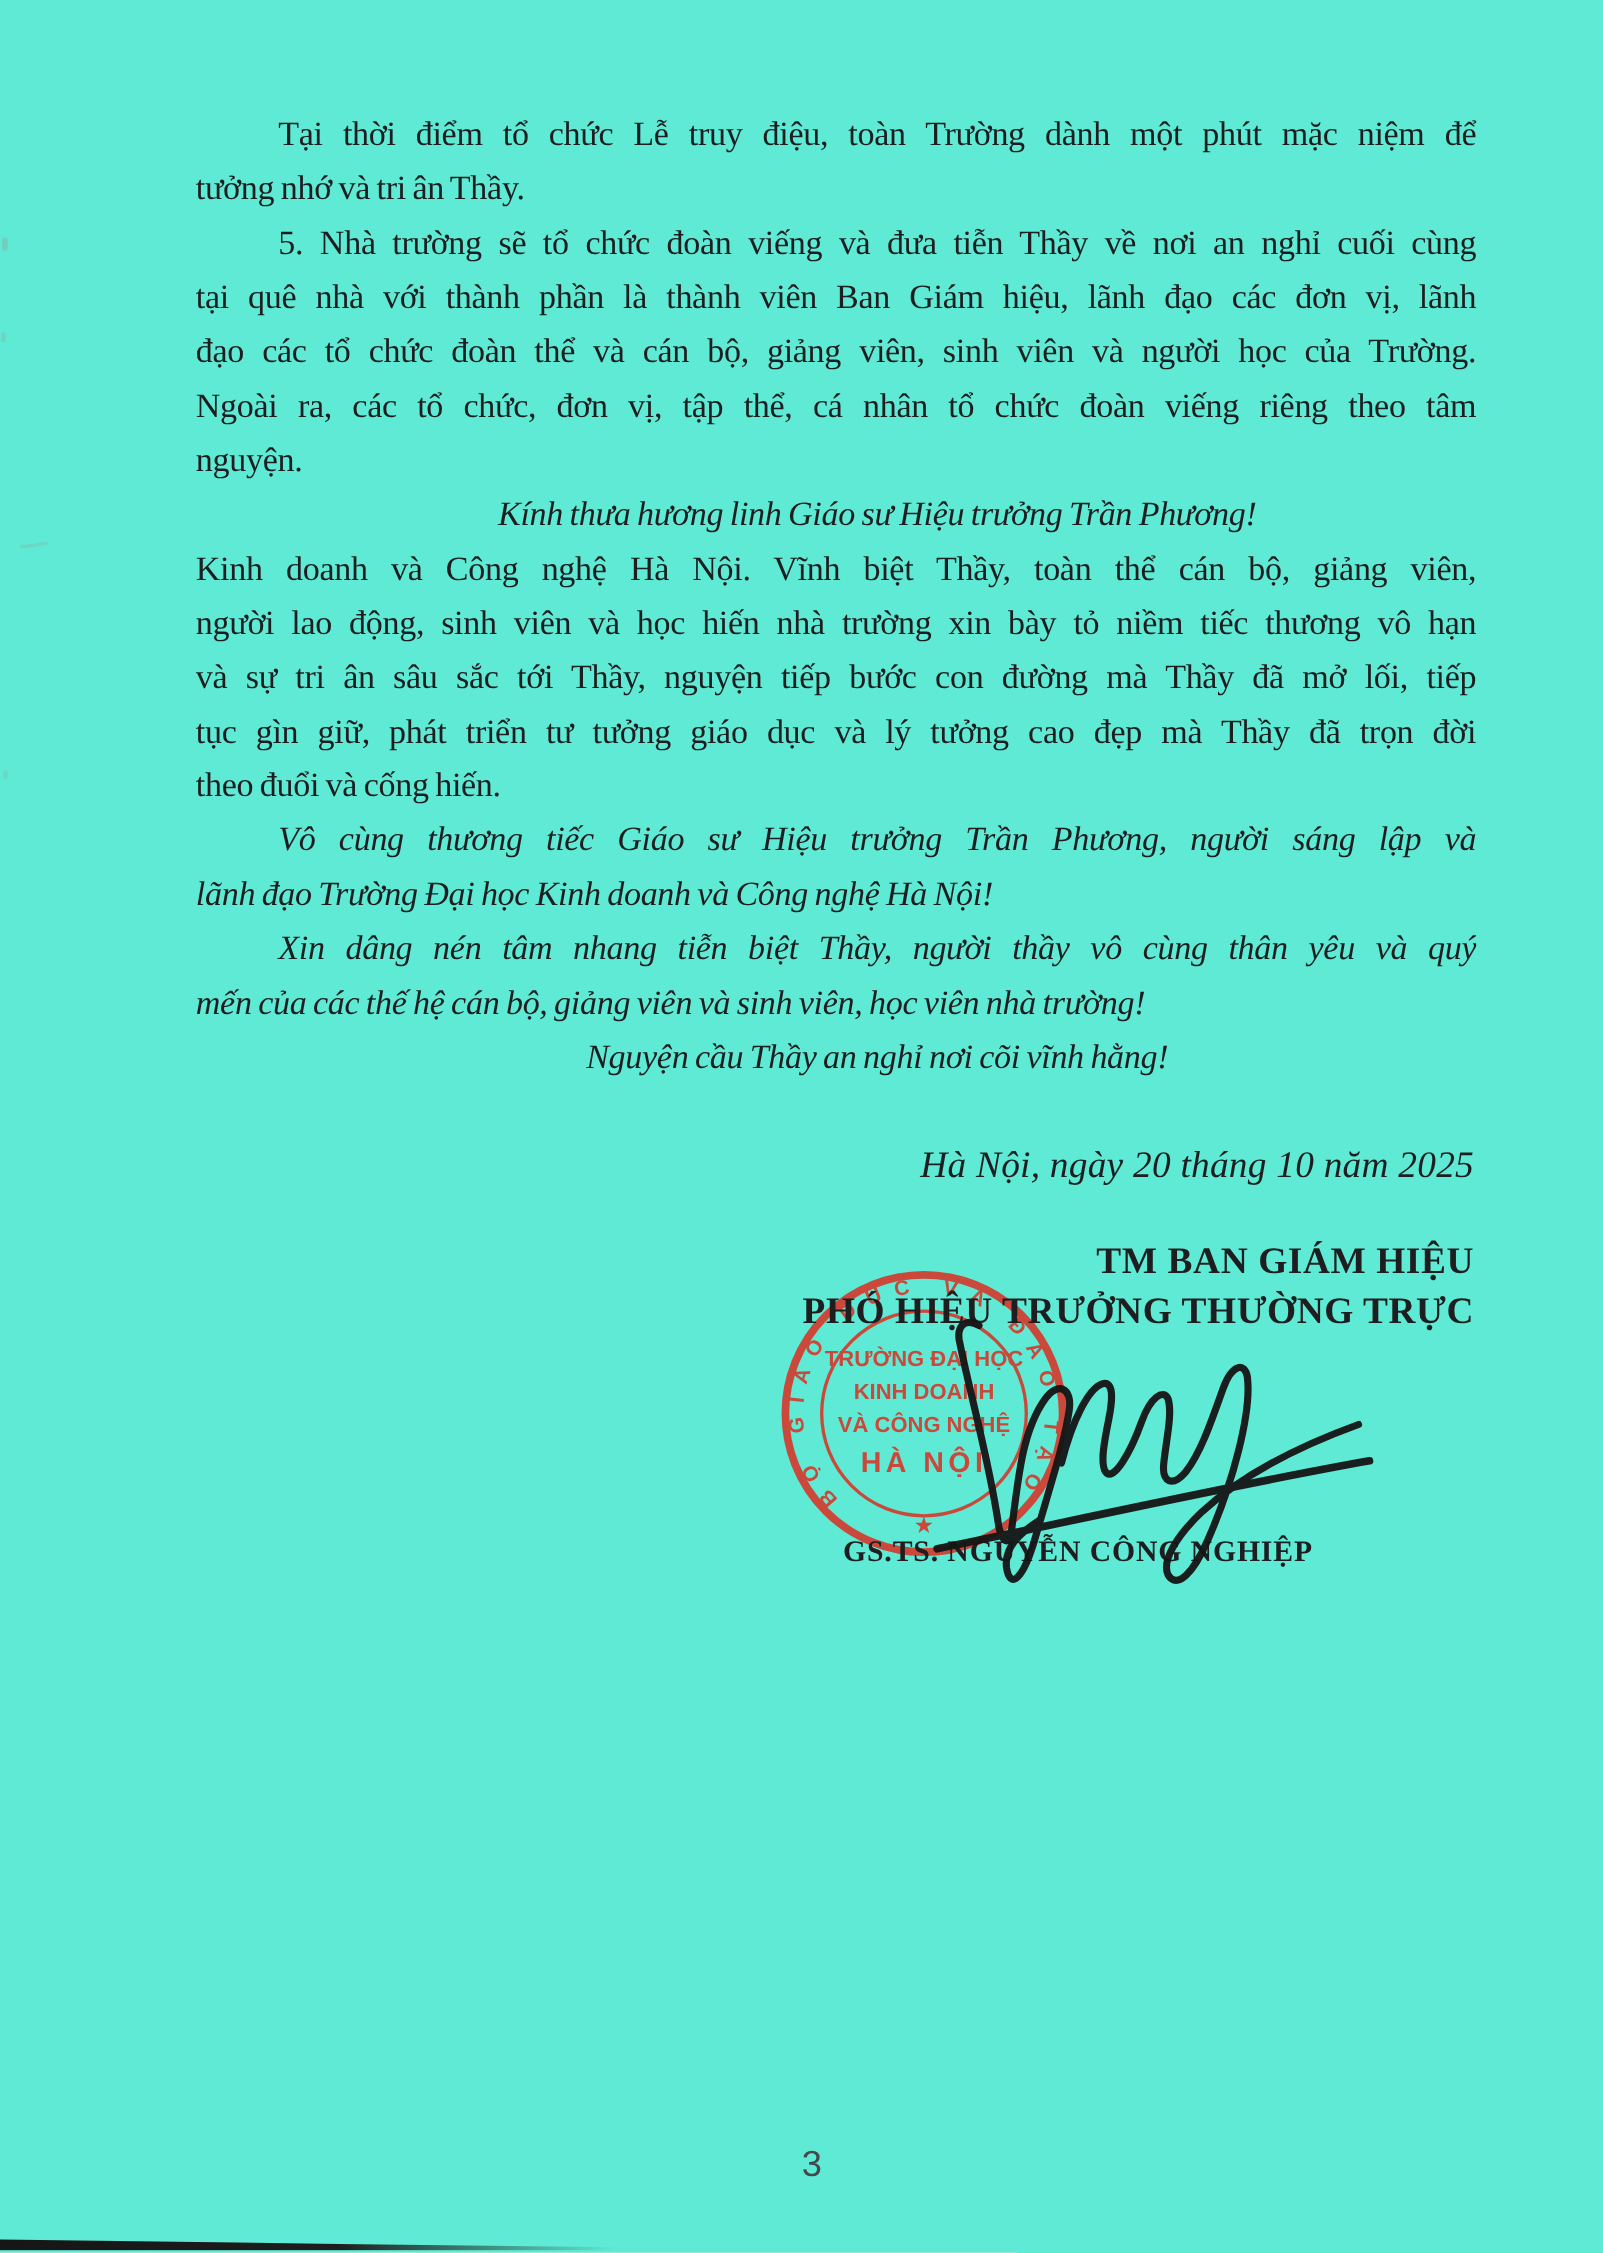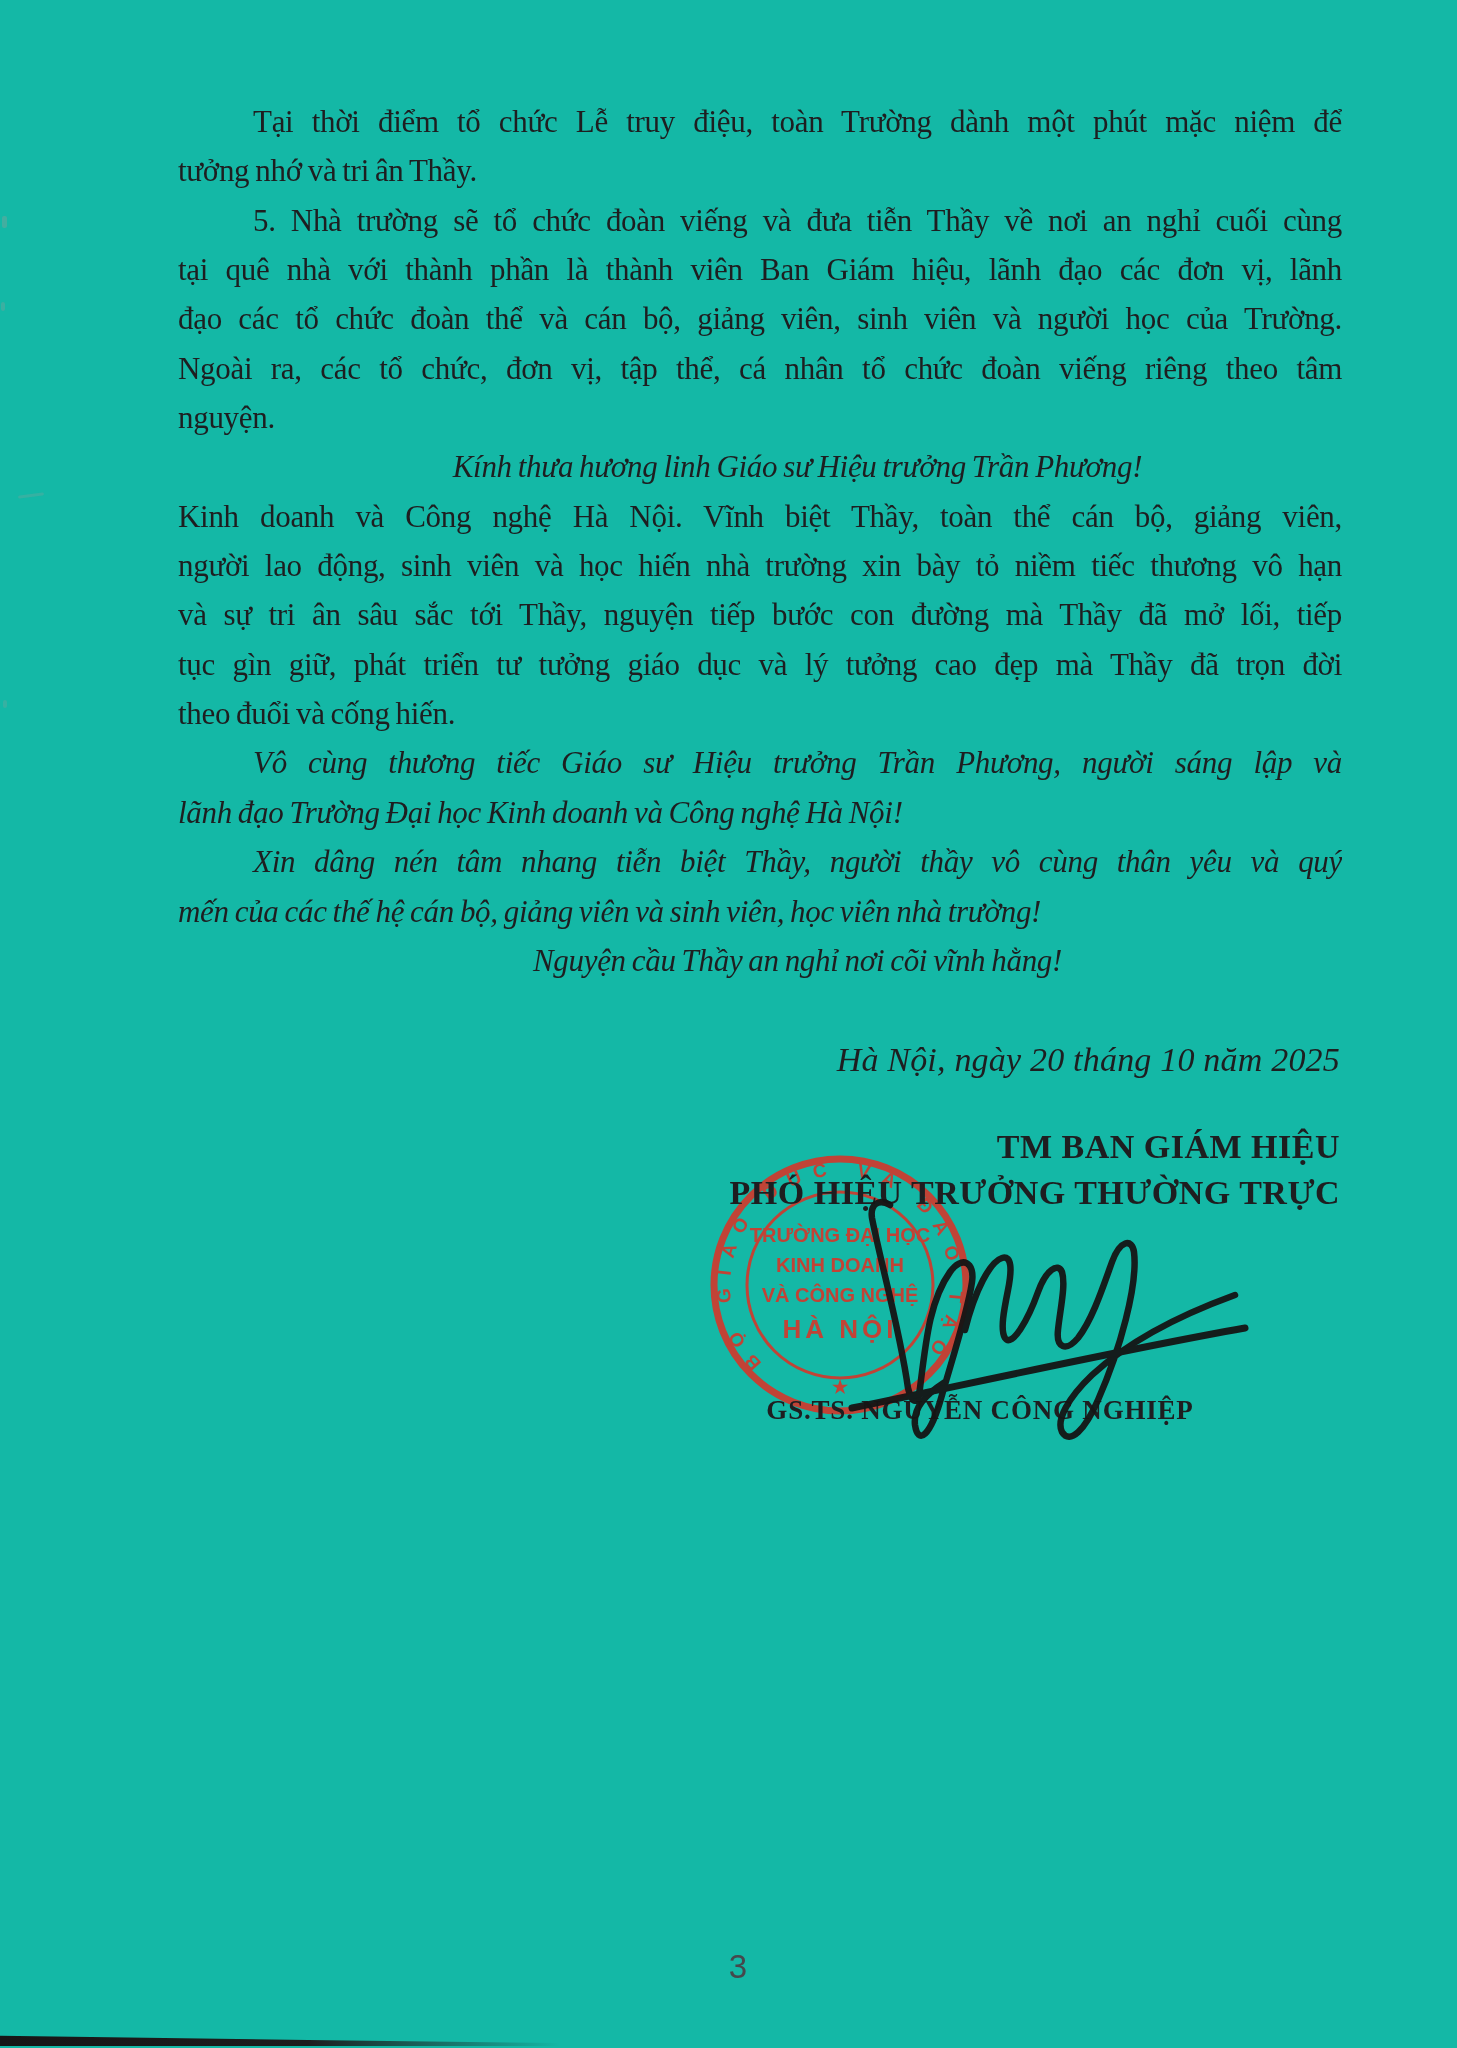--- a/index.html
+++ b/index.html
@@ -1,20 +1,20 @@
 <!DOCTYPE html>
 <html><head>
 <meta charset="utf-8">
 <style>
   html,body{margin:0;padding:0;background:#e8e8e6;}
   .page{
     position:relative;
     width:1457px;height:2048px;
     margin:0 auto;
-    background:#14b8a6;
+    background:#5eead4;
     overflow:hidden;
     font-family:"Liberation Serif", serif;
     color:#1e1e20;
   }
   .body-text{
     position:absolute;
     left:178px;top:97px;width:1164px;
   }
   .line{
     font-size:31px;

